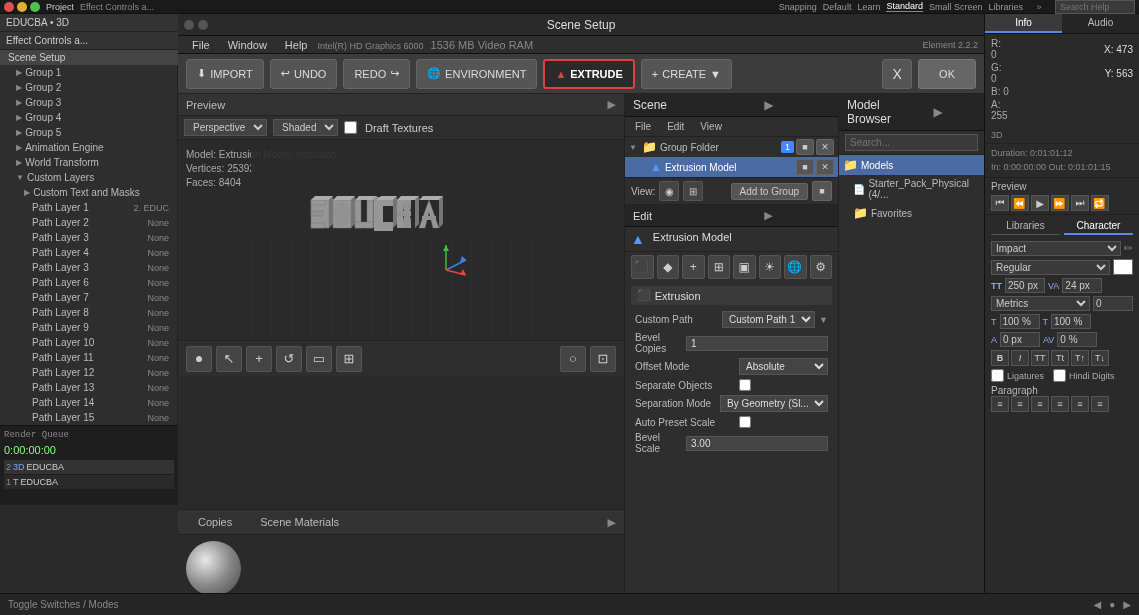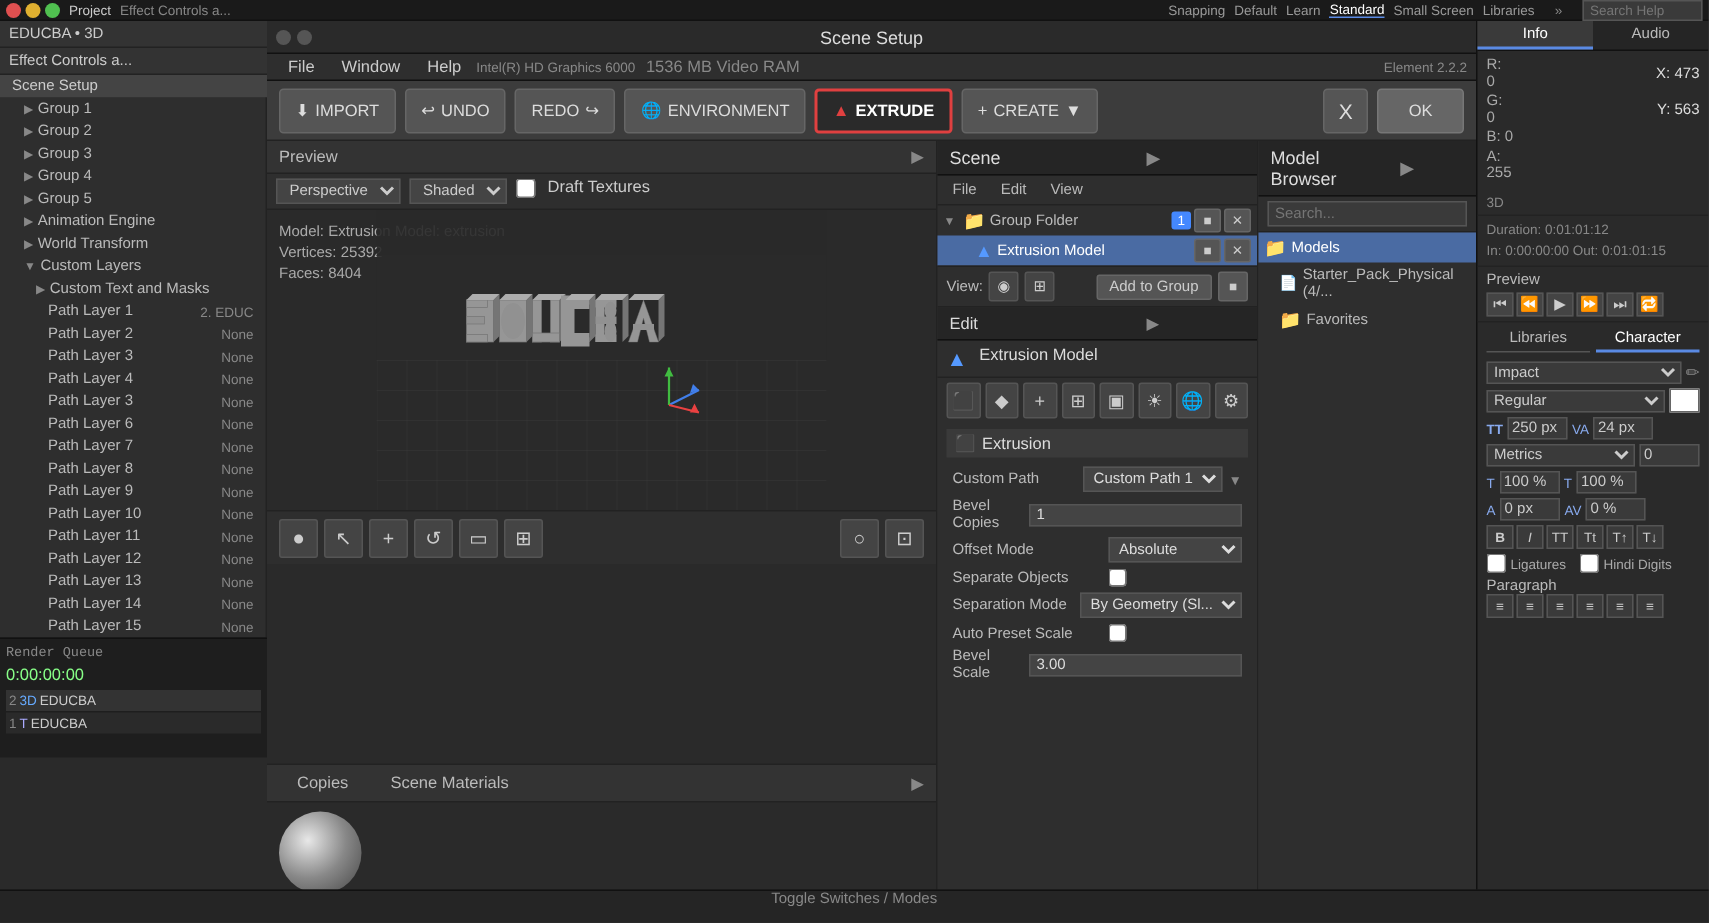--- a/index.html
+++ b/index.html
@@ -575,21 +575,20 @@
       right: 0;
       height: 22px;
       background: #252525;
       display: flex;
       align-items: center;
       padding: 0 8px;
       gap: 8px;
       border-top: 1px solid #111;
       font-size: 10px;
       color: #888;
-      flex-direction: column;
     }
 
     
     #ae-frame {
       background: #1e1e1e;
       height: 615px;
       display: flex;
       flex-direction: column;
     }
     #ae-top-bar {
@@ -906,21 +905,21 @@
 
         <div id="ss-body">
 
           <div id="center-panel">
             <div id="viewport">
               <div id="viewport-header">
                 <span class="vp-label">Preview</span>
                 <span style="flex:1;"></span>
                 <span style="color:#888;cursor:pointer;">▶</span>
               </div>
-              <div style="display:flex;align-items:flex-start;padding:3px 6px;gap:6px;background:#2e2e2e;border-bottom:1px solid #222;">
+              <div style="display:flex;align-items:center;padding:3px 6px;gap:6px;background:#2e2e2e;border-bottom:1px solid #222;">
                 <select class="vp-select">
                   <option>Perspective</option>
                 </select>
                 <select class="vp-select">
                   <option>Shaded</option>
                 </select>
                 <input type="checkbox" class="vp-checkbox" style="">
                 <span>Draft Textures</span>
               </div>
               <div id="viewport-canvas" style="height:200px;position:relative;">

